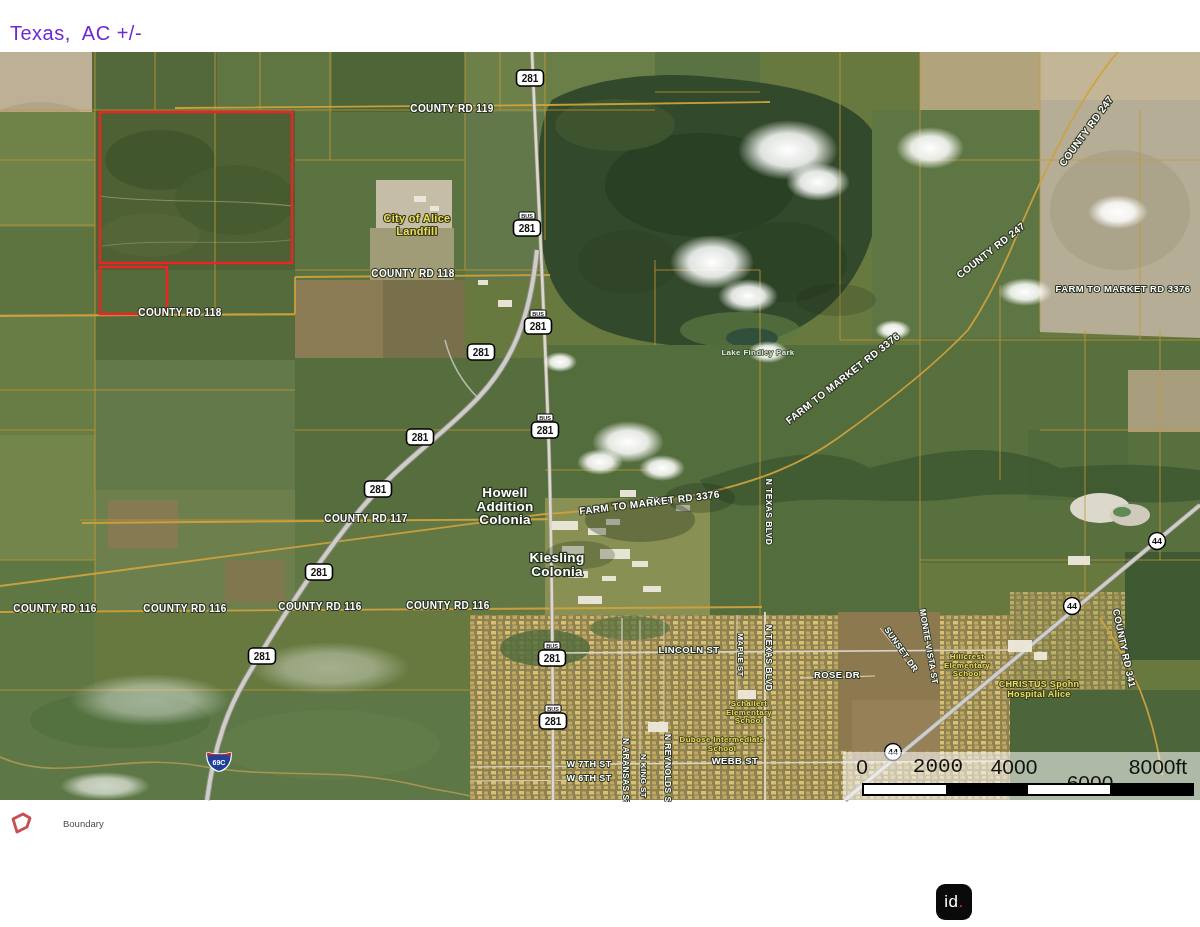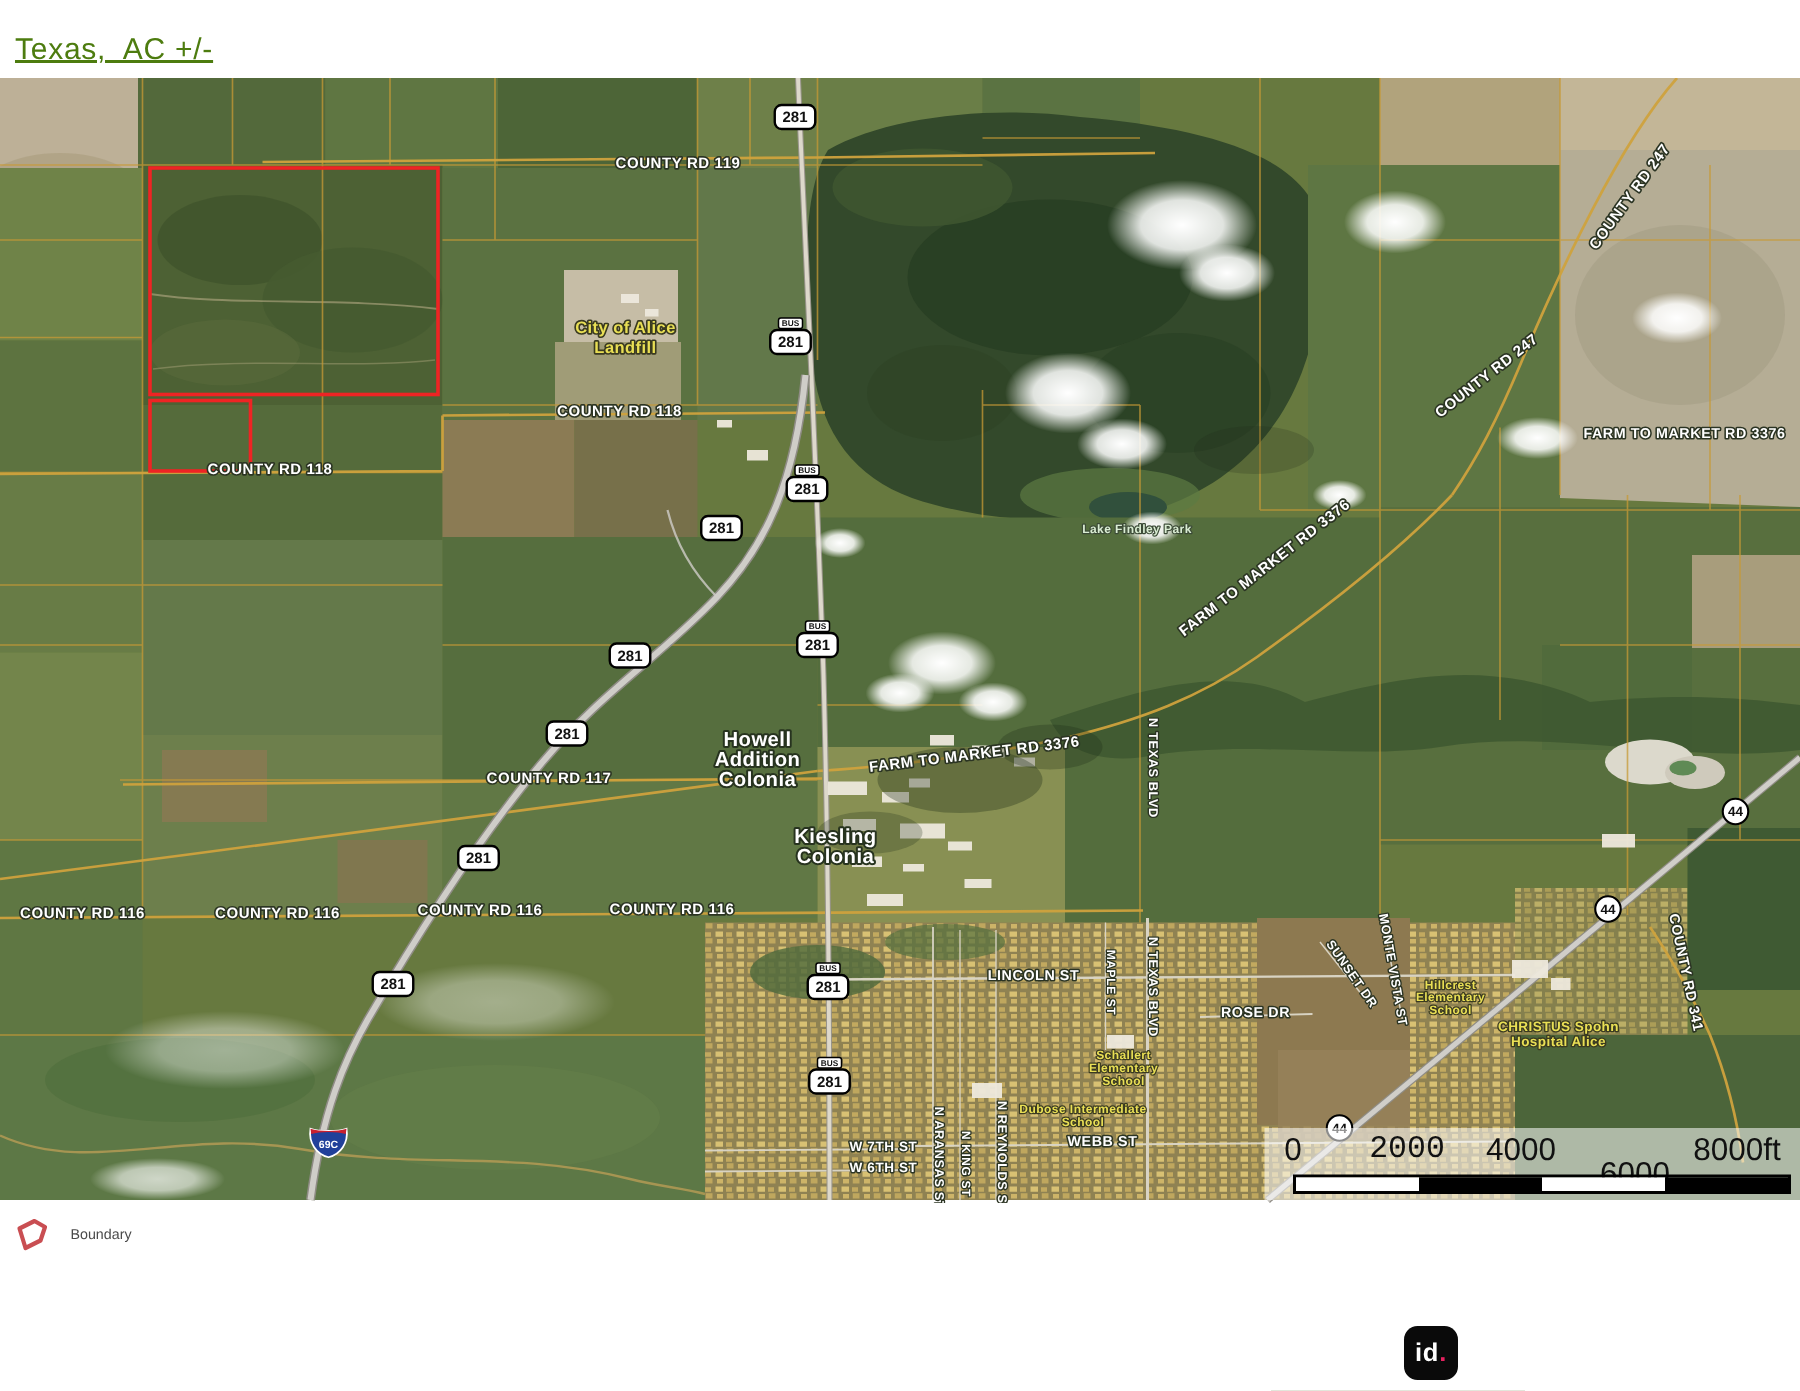--- a/index.html
+++ b/index.html
@@ -1,45 +1,45 @@
 <!DOCTYPE html>
 <html><head>
 <meta charset="utf-8">
 <style>
   html,body{margin:0;padding:0;background:#ffffff;}
   .page{position:relative;width:1200px;height:927px;background:#fff;overflow:hidden;
         font-family:"Liberation Sans",sans-serif;}
-  .map-title{position:absolute;left:10px;top:22px;font-size:20px;color:#4d7c0f;
-             letter-spacing:.5px;white-space:pre;text-decoration:underline;}
+  .map-title{position:absolute;left:10px;top:22px;font-size:20px;color:#6d28d9;
+             letter-spacing:.5px;white-space:pre;}
   .map-wrap{position:absolute;left:0;top:52px;width:1200px;height:750px;}
   svg{display:block;}
   
   .road-lbl{fill:#ffffff;stroke:#2b3423;paint-order:stroke;stroke-linejoin:round;
             font-weight:bold;letter-spacing:.4px;text-anchor:middle;}
   .pl-yellow{fill:#e9df55;stroke:#3a3a20;}
   .pl-white{fill:#ffffff;stroke:#27331f;}
   .pl-pale{fill:#d9ecd2;stroke:#3b4a36;}
   .place-lbl{paint-order:stroke;stroke-linejoin:round;font-weight:bold;text-anchor:middle;
              letter-spacing:.3px;}
   .shield-txt{fill:#111;font-weight:bold;text-anchor:middle;}
   
   .scalebar{position:absolute;left:843px;top:752px;width:357px;height:48px;
             background:rgba(255,255,255,.55);}
   .scalebar .tick{position:absolute;top:3px;transform:translateX(-50%);
                   font-size:21px;color:#111;}
   .scalebar .bar{position:absolute;left:19px;top:31px;width:328px;height:9px;
                  border:2px solid #000;display:flex;}
   .scalebar .seg{height:100%;flex:1 1 auto;}
   
-  .legend{position:absolute;left:8px;top:810px;display:flex;align-items:center;gap:13px;}
+  .legend{position:absolute;left:8px;top:810px;display:flex;align-items:center;gap:29px;}
   .legend-label{font-size:9.5px;color:#4a4a4a;}
   
   .disclaimer{position:absolute;left:936px;top:884px;display:flex;gap:8px;align-items:flex-start;}
   .idlogo{width:36px;height:36px;background:#0a0a0a;border-radius:9px;color:#fff;
-          font-weight:bold;font-size:17px;display:flex;align-items:center;justify-content:center;
+          font-weight:normal;font-size:17px;display:flex;align-items:center;justify-content:center;
           letter-spacing:.5px;}
   .idlogo .dot{color:#e6215f;}
   .disc-lines{font-size:7.5px;line-height:8.6px;color:#8e8e8e;width:215px;}
 </style>
 </head>
 <body>
 
 <div class="page">
 
   <div class="map-title">Texas,  AC +/-</div>

